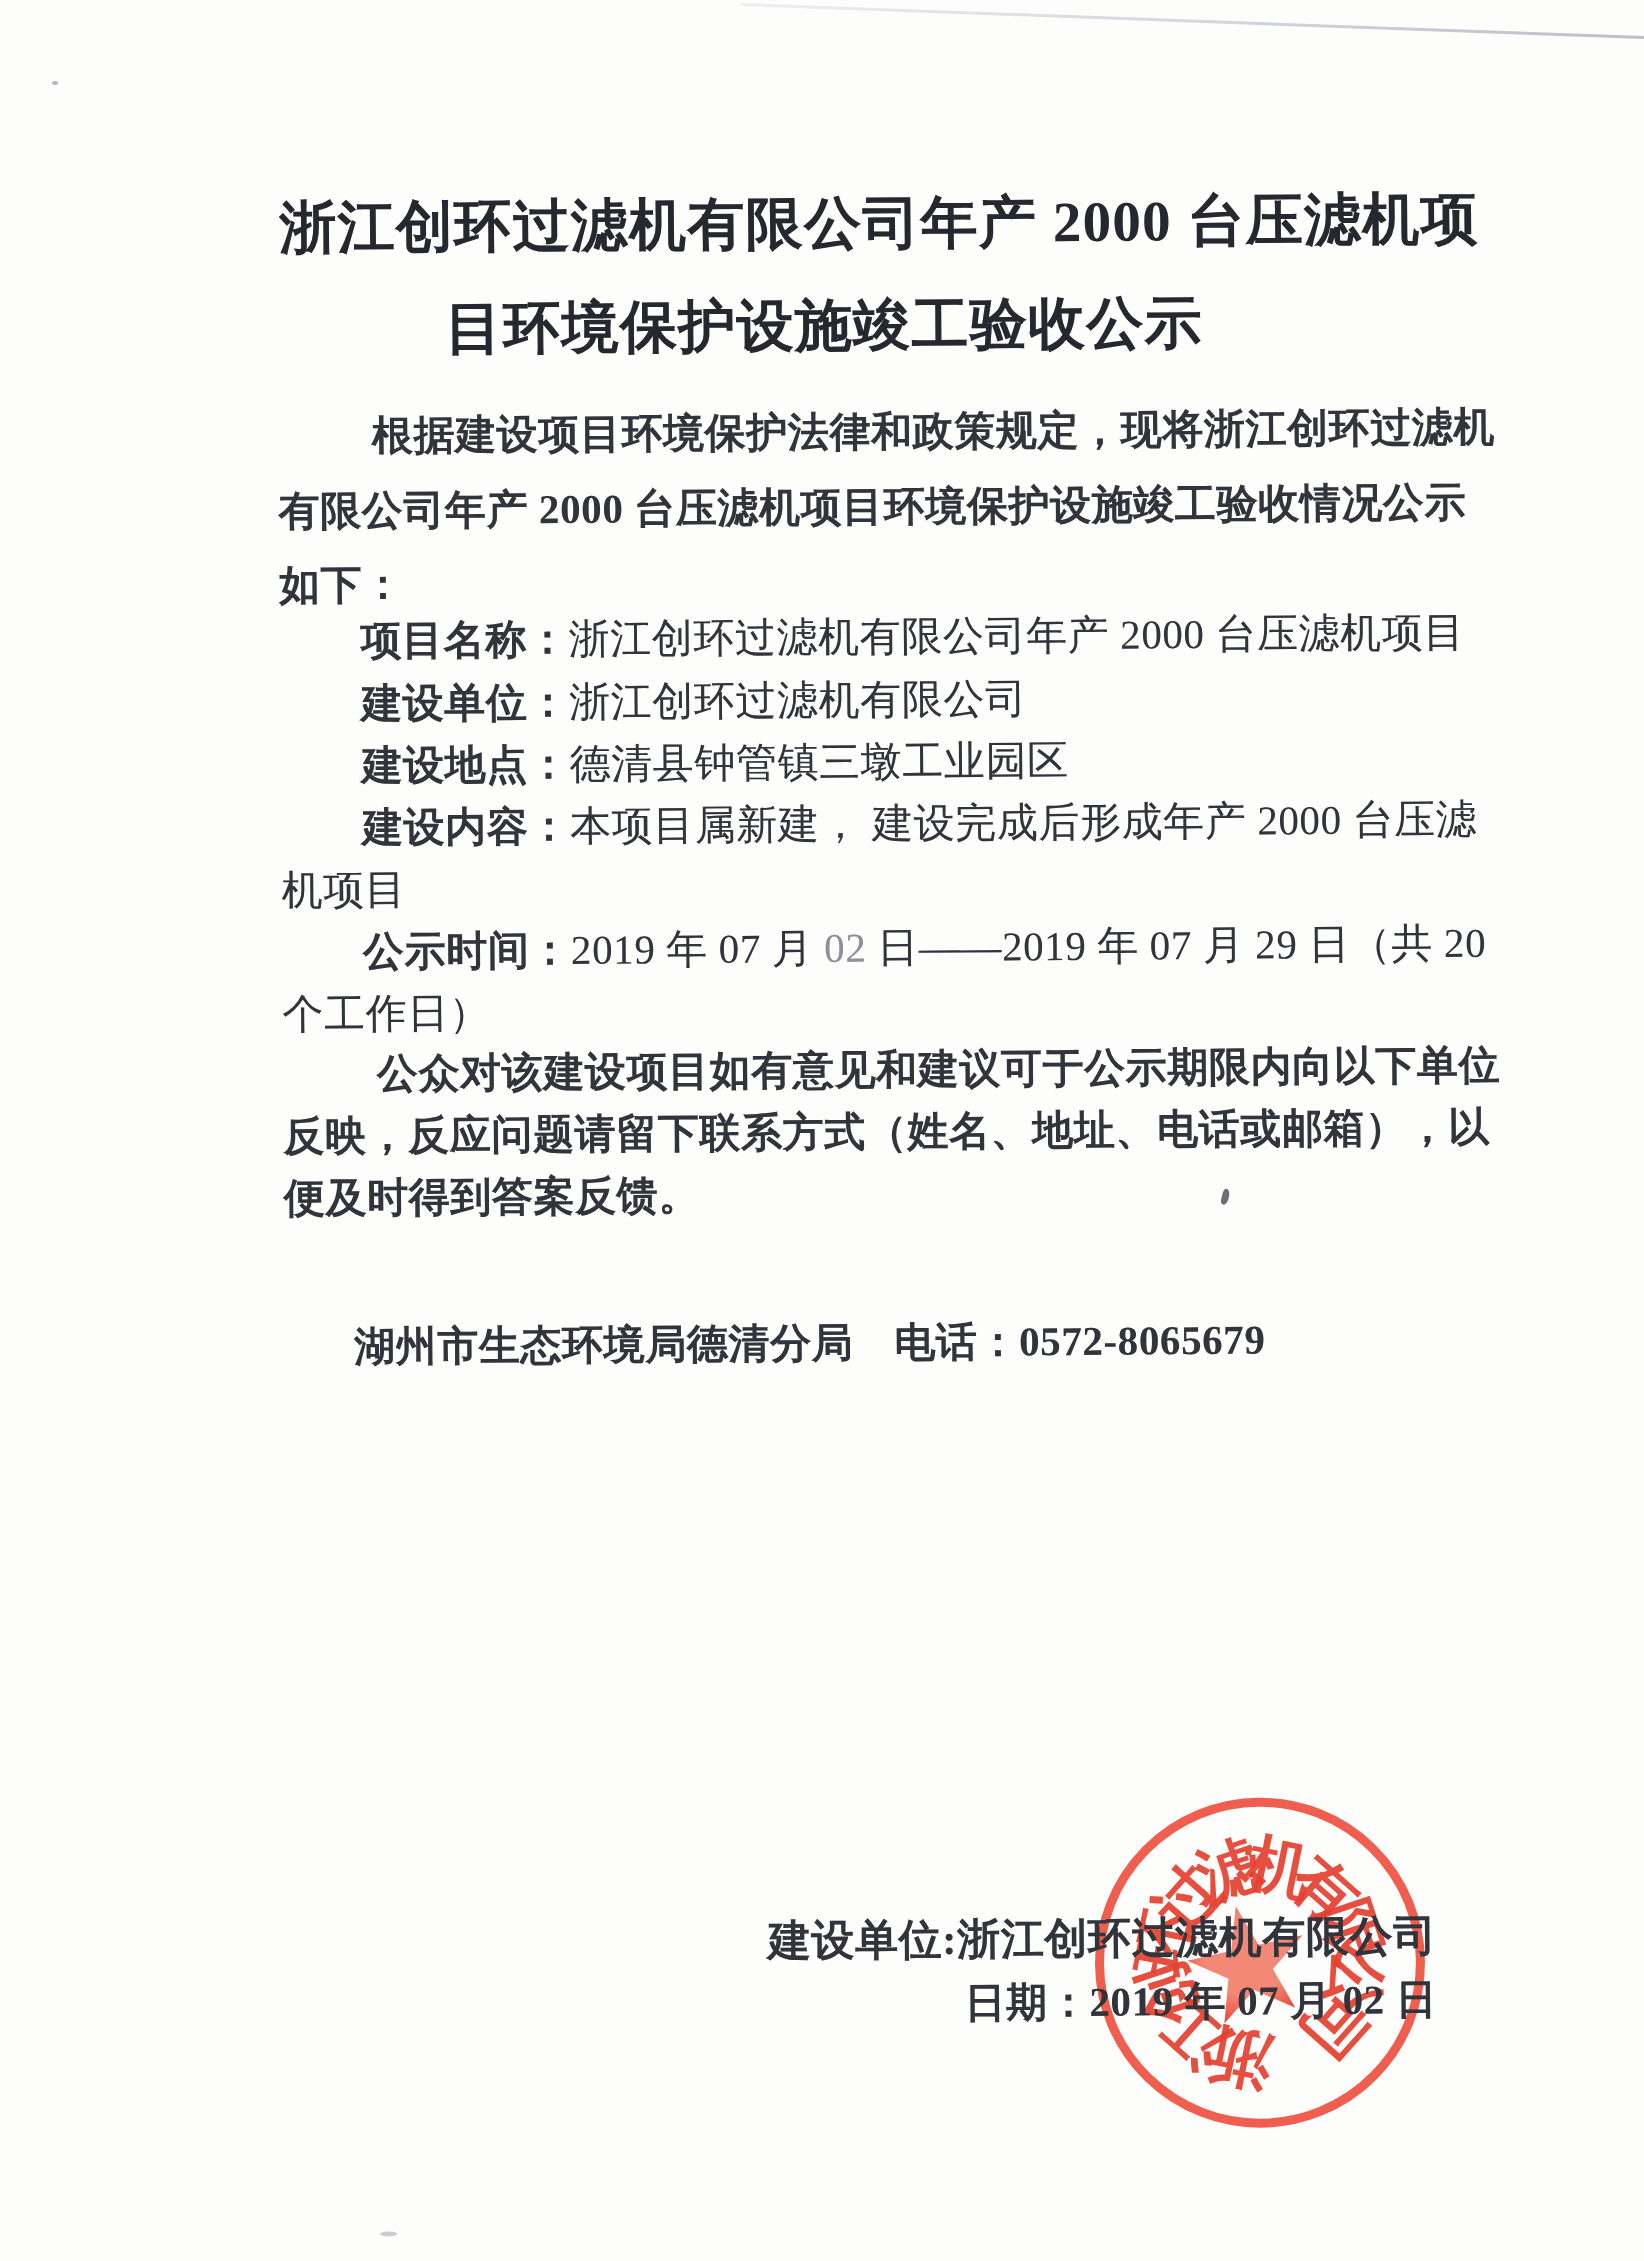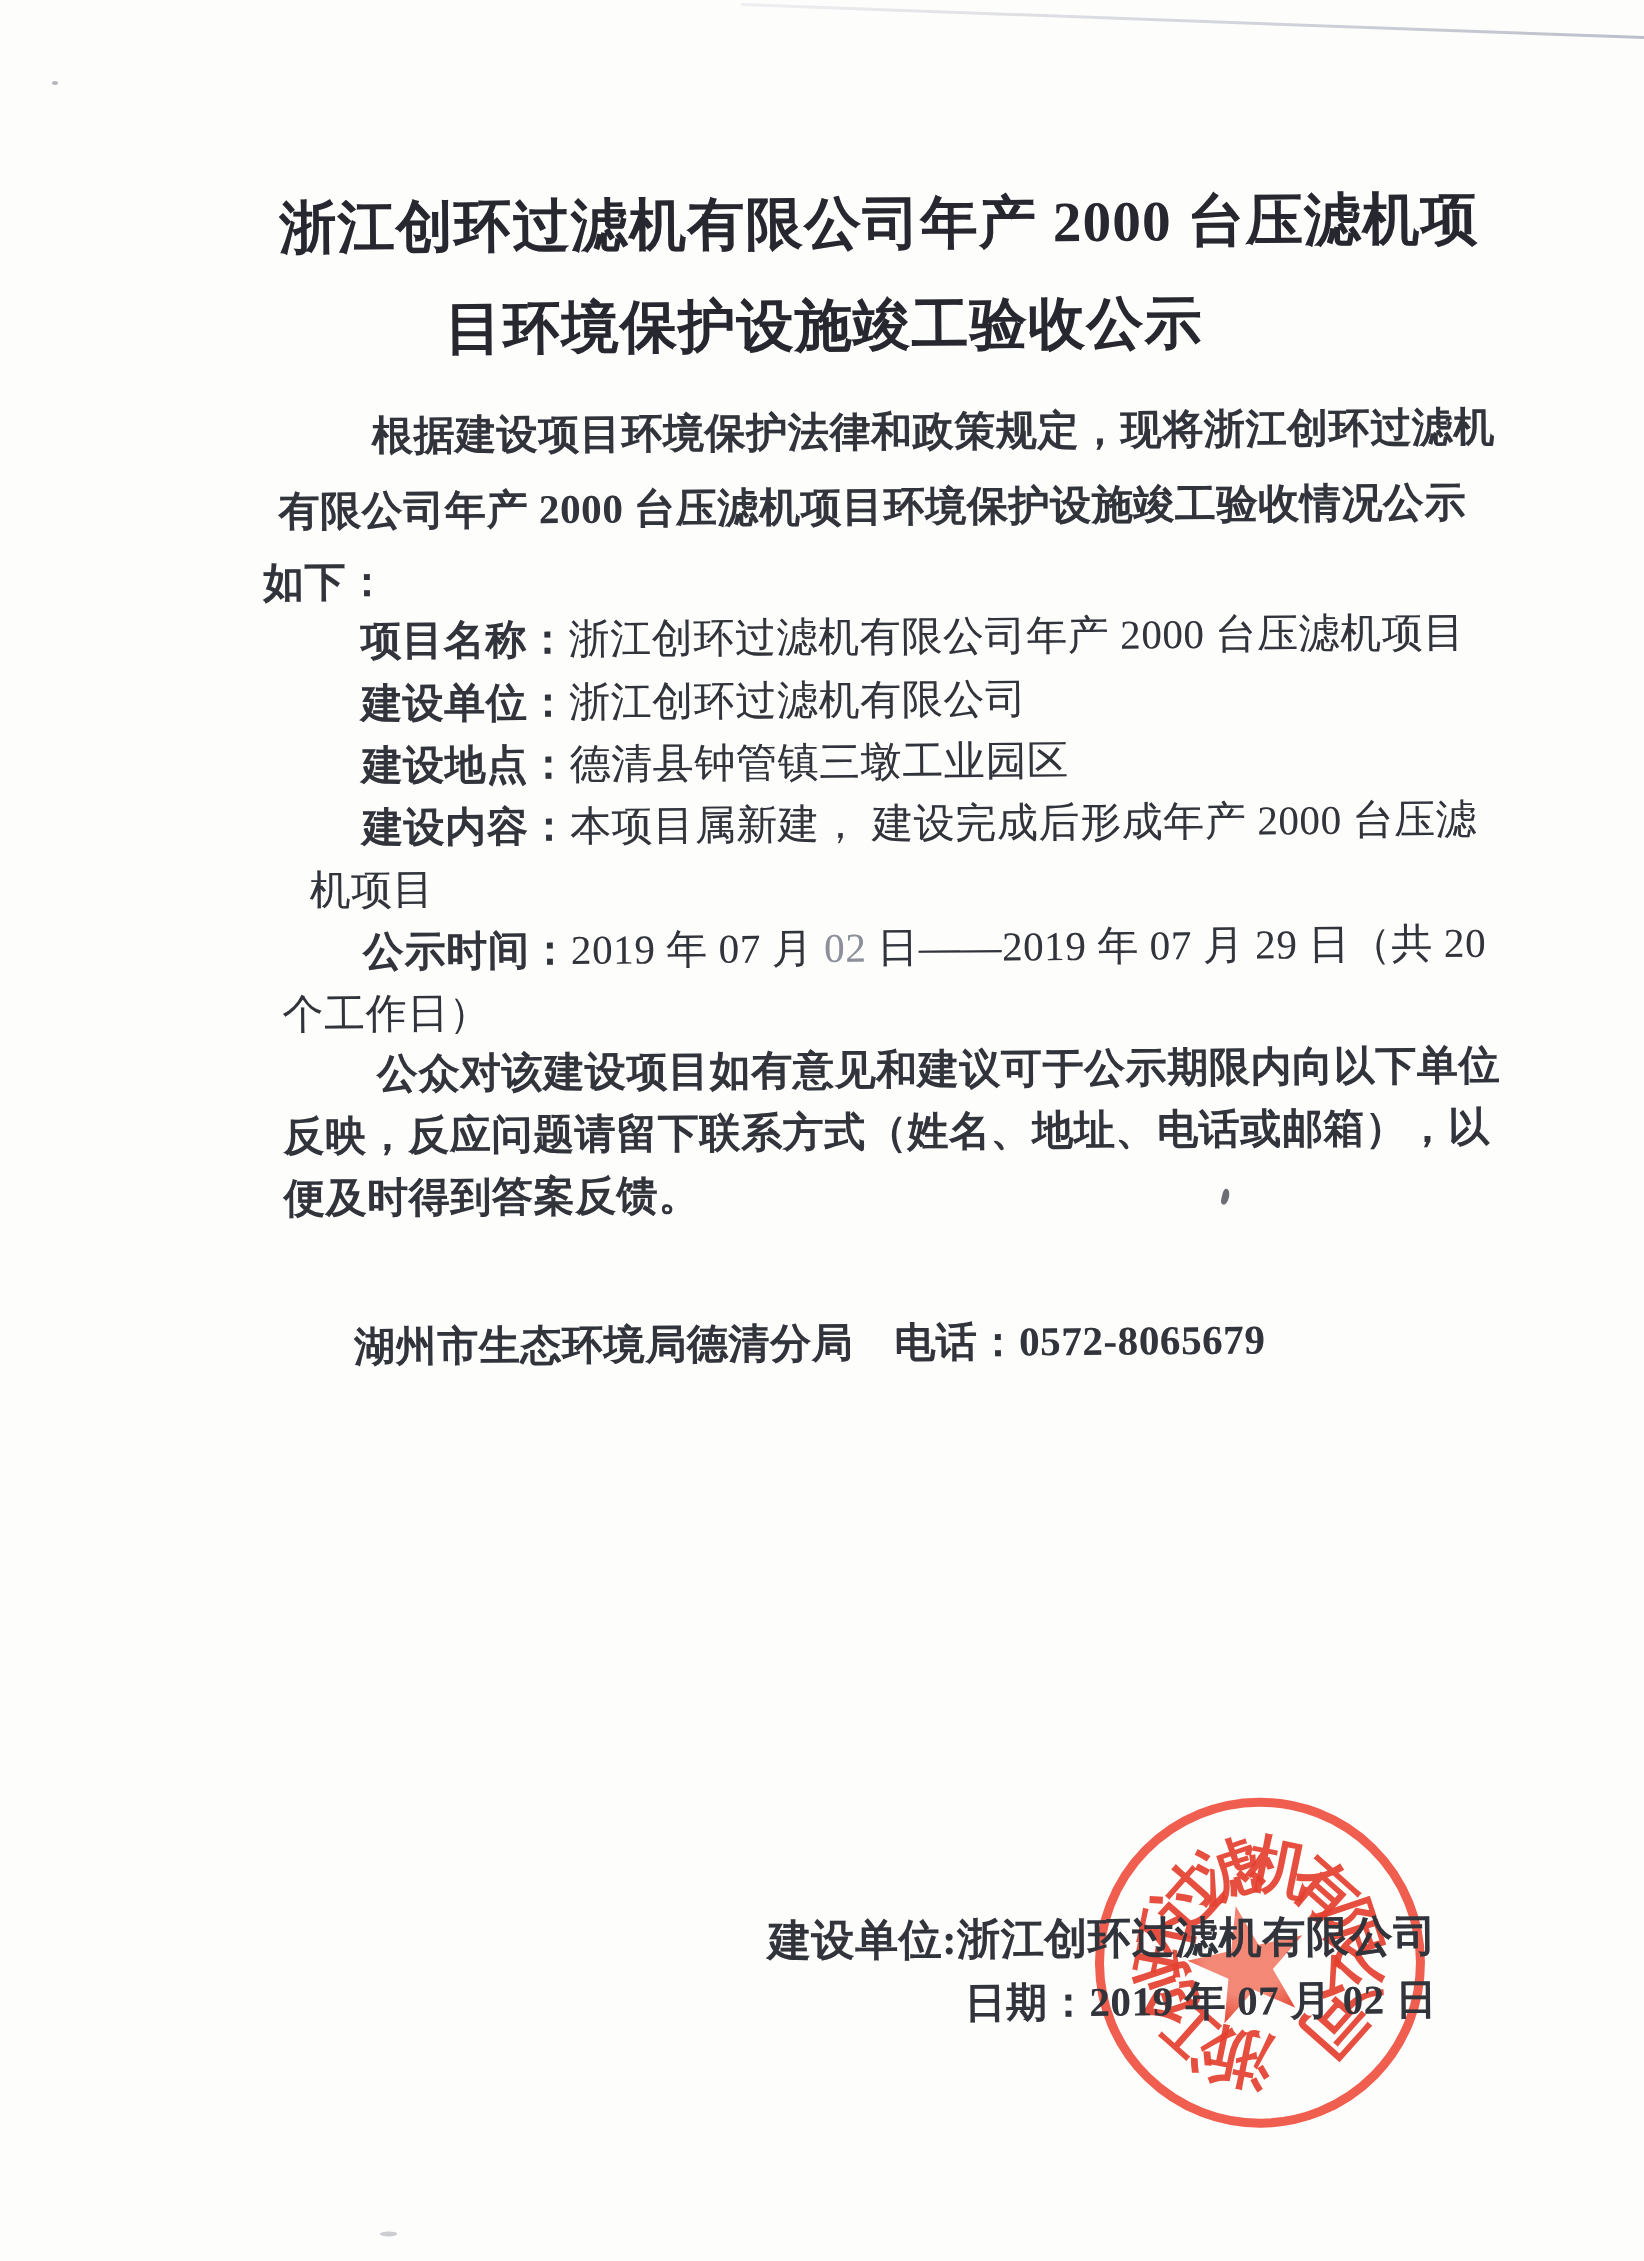--- a/index.html
+++ b/index.html
@@ -57,35 +57,35 @@
   <div class="scanline"></div>
   <div class="speck a"></div>
 
   <div class="sheet">
 
     <div class="ln title" style="left:285px;top:189px;">浙江创环过滤机有限公司年产 2000 台压滤机项</div>
     <div class="ln title" style="left:450px;top:291px;">目环境保护设施竣工验收公示</div>
 
     <div class="ln body-text" style="left:376px;top:407px;">根据建设项目环境保护法律和政策规定，现将浙江创环过滤机</div>
     <div class="ln body-text" style="left:282px;top:482px;">有限公司年产 2000 台压滤机项目环境保护设施竣工验收情况公示</div>
-    <div class="ln body-text" style="left:266px;top:556px;font-family:Liberation Mono, monospace;">如下：</div>
+    <div class="ln body-text" style="left:282px;top:556px;">如下：</div>
 
     <div class="ln body-text" style="left:363px;top:612px;">
       <span class="item-label">项目名称：</span><span class="item-value">浙江创环过滤机有限公司年产 2000 台压滤机项目</span>
     </div>
     <div class="ln body-text" style="left:363px;top:675px;">
       <span class="item-label">建设单位：</span><span class="item-value">浙江创环过滤机有限公司</span>
     </div>
     <div class="ln body-text" style="left:363px;top:737px;">
       <span class="item-label">建设地点：</span><span class="item-value">德清县钟管镇三墩工业园区</span>
     </div>
     <div class="ln body-text" style="left:363px;top:799px;">
       <span class="item-label">建设内容：</span><span class="item-value">本项目属新建， 建设完成后形成年产 2000 台压滤</span>
     </div>
-    <div class="ln body-text item-value" style="left:282px;top:861px;font-weight:400;margin-left:28px;">机项目</div>
+    <div class="ln body-text item-value" style="left:282px;top:861px;font-weight:400;">机项目</div>
     <div class="ln body-text" style="left:363px;top:923px;">
       <span class="item-label">公示时间：</span><span class="item-value">2019 年 07 月 </span><span class="item-value faded">02</span><span class="item-value"> 日——2019 年 07 月 29 日（共 20</span>
     </div>
     <div class="ln body-text item-value" style="left:282px;top:985px;font-weight:400;">个工作日）</div>
 
     <div class="ln body-text" style="left:376px;top:1045px;">公众对该建设项目如有意见和建议可于公示期限内向以下单位</div>
     <div class="ln body-text" style="left:282px;top:1107px;">反映，反应问题请留下联系方式（姓名、地址、电话或邮箱），以</div>
     <div class="ln body-text" style="left:282px;top:1169px;">便及时得到答案反馈。</div>
     <div class="speck b"></div>
 

